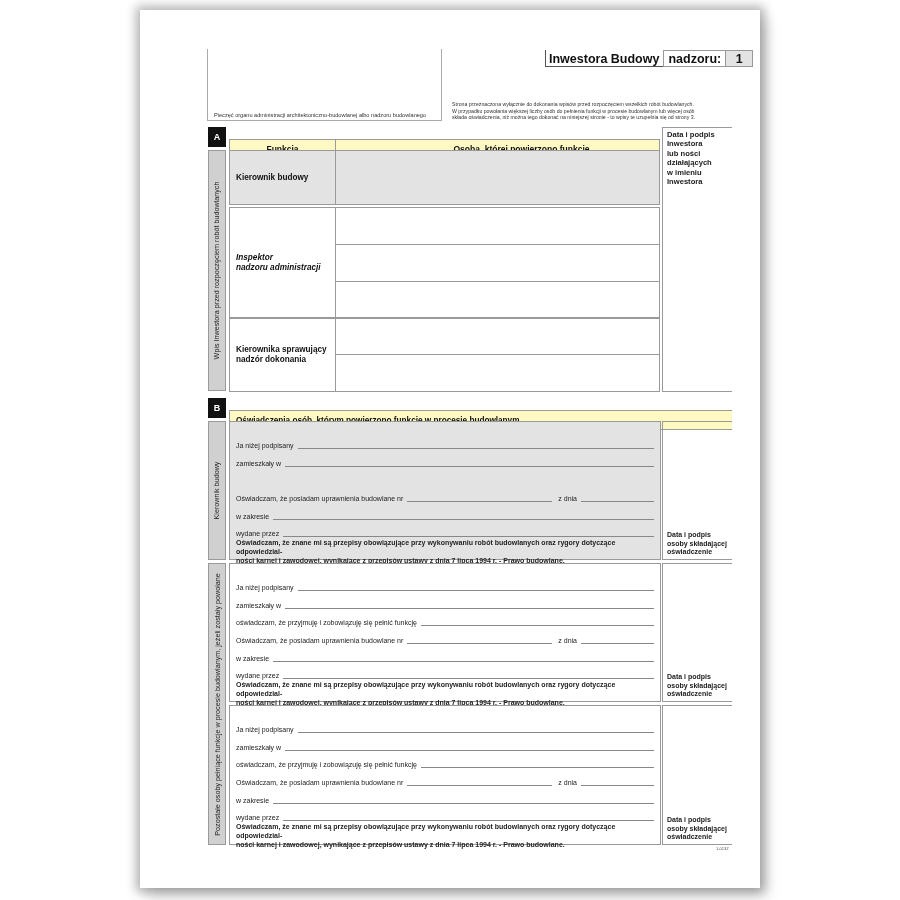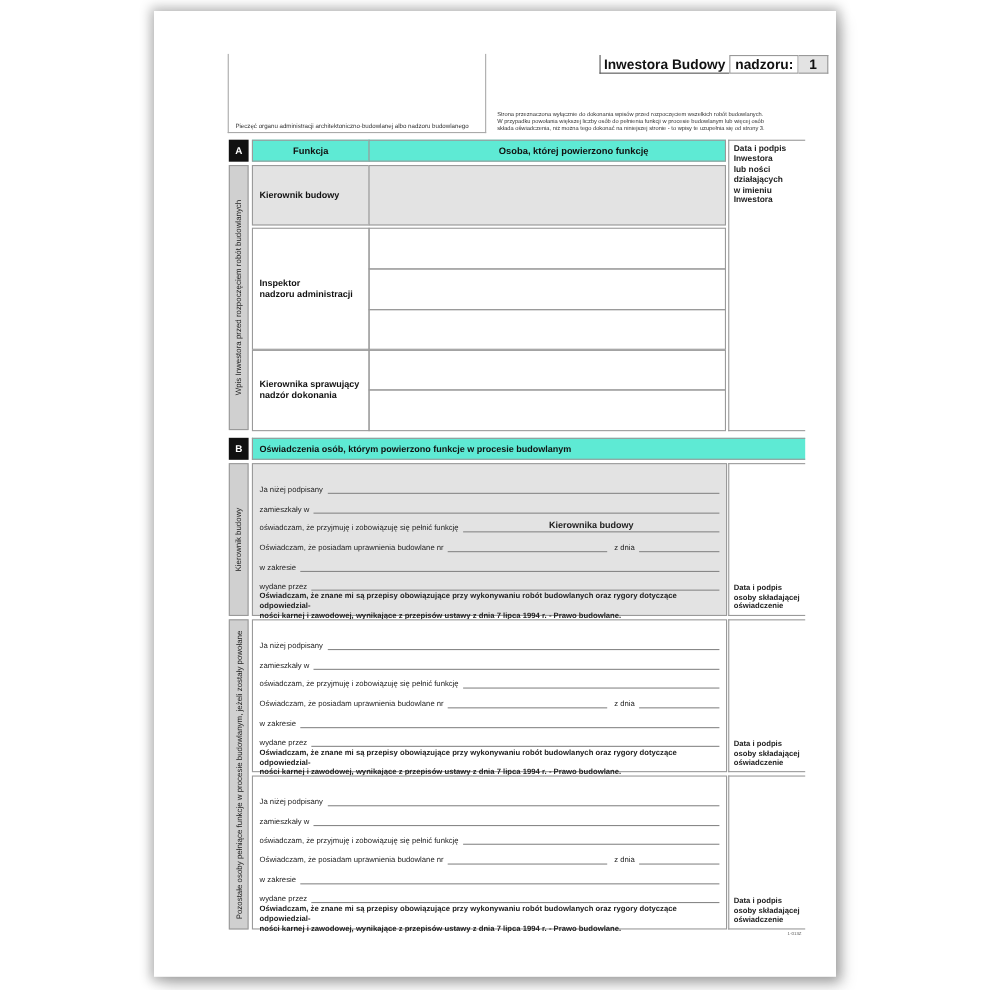--- a/index.html
+++ b/index.html
@@ -40,21 +40,21 @@
     border: 1px solid #999; border-left: none; background: #e3e3e3;
   }
   .note {
     left: 452px; top: 101px; width: 280px; font-size: 5.2px; line-height: 6.6px; color: #333;
   }
   .note div { white-space: nowrap; }
   .sec-letter {
     background: #111; color: #fff; font-weight: bold; font-size: 9px;
     display: flex; align-items: center; justify-content: center;
   }
-  .grey { background: #5eead4; }
+  .grey { background: #fef9c3; margin-top: 12px; }
   .lightgrey { background: #e3e3e3; }
   .cell { border: 1px solid #9a9a9a; box-sizing: border-box; }
   .hdr-text { font-size: 8.5px; font-weight: bold; display: flex; align-items: center; justify-content: center; }
   .side {
     display: flex; align-items: center; justify-content: center;
     border: 1px solid #9a9a9a; box-sizing: border-box; background: #d0d0d0;
   }
   .side span {
     transform: rotate(-90deg); white-space: nowrap; font-size: 7.2px; color: #222;
   }
@@ -95,21 +95,21 @@
 <div class="abs cell grey hdr-text" style="left:229px;top:127px;width:107px;height:20px;">Funkcja</div>
 <div class="abs cell grey hdr-text" style="left:335px;top:127px;width:325px;height:20px;padding-left:48px;">Osoba, której powierzono funkcję</div>
 
 <div class="abs side" style="left:208px;top:150px;width:18px;height:241px;">
   <span>Wpis Inwestora przed rozpoczęciem robót budowlanych</span>
 </div>
 
 <div class="abs cell lightgrey func-label" style="left:229px;top:150px;width:107px;height:55px;">Kierownik budowy</div>
 <div class="abs cell lightgrey" style="left:335px;top:150px;width:325px;height:55px;"></div>
 
-<div class="abs cell func-label" style="left:229px;top:207px;width:107px;height:111px;">
+<div class="abs cell func-label" style="left:229px;top:207px;width:107px;height:111px;font-style:italic;">
   <div>
     <div>Inspektor</div>
     <div>nadzoru administracji</div>
   </div>
 </div>
 <div class="abs cell" style="left:335px;top:207px;width:325px;height:38px;"></div>
 <div class="abs cell" style="left:335px;top:244px;width:325px;height:38px;"></div>
 <div class="abs cell" style="left:335px;top:281px;width:325px;height:37px;"></div>
 
 <div class="abs cell func-label" style="left:229px;top:318px;width:107px;height:74px;">
@@ -145,26 +145,20 @@
 <div id="decl-container">
     <div class="abs decl" style="left: 229px; top: 421px; width: 432px; height: 139px; background: rgb(227, 227, 227);">
       <div class="row" style="top:17px;">
         <span class="lbl">Ja niżej podpisany</span>
         <span class="ln"></span>
       </div>
       <div class="row" style="top:35px;">
         <span class="lbl">zamieszkały w</span>
         <span class="ln"></span>
       </div>
-      <div class="row" style="top:52px;">
-        <span class="lbl">oświadczam, że przyjmuję i zobowiązuję się pełnić funkcję</span>
-        <span class="ln">
-          <span class="filled">Kierownika budowy</span>
-        </span>
-      </div>
       <div class="row" style="top:70px;">
         <span class="lbl">Oświadczam, że posiadam uprawnienia budowlane nr</span>
         <span class="ln fixed"></span>
         <span class="mid">z dnia</span>
         <span class="ln"></span>
       </div>
       <div class="row" style="top:88px;">
         <span class="lbl">w zakresie</span>
         <span class="ln"></span>
       </div>

